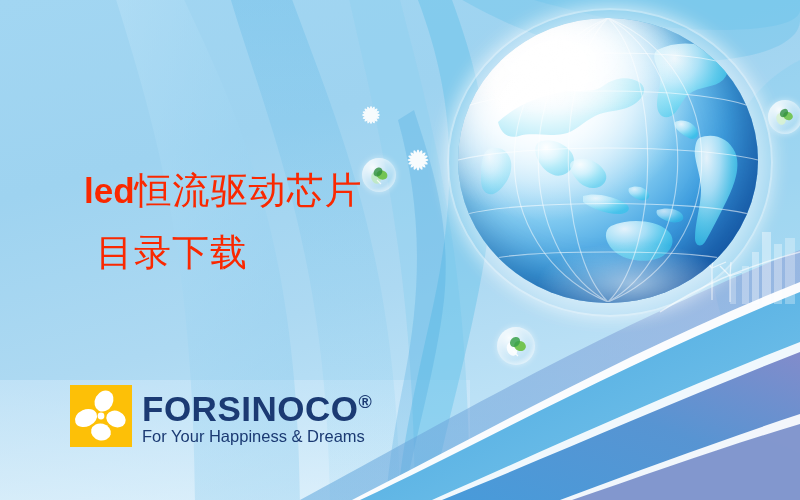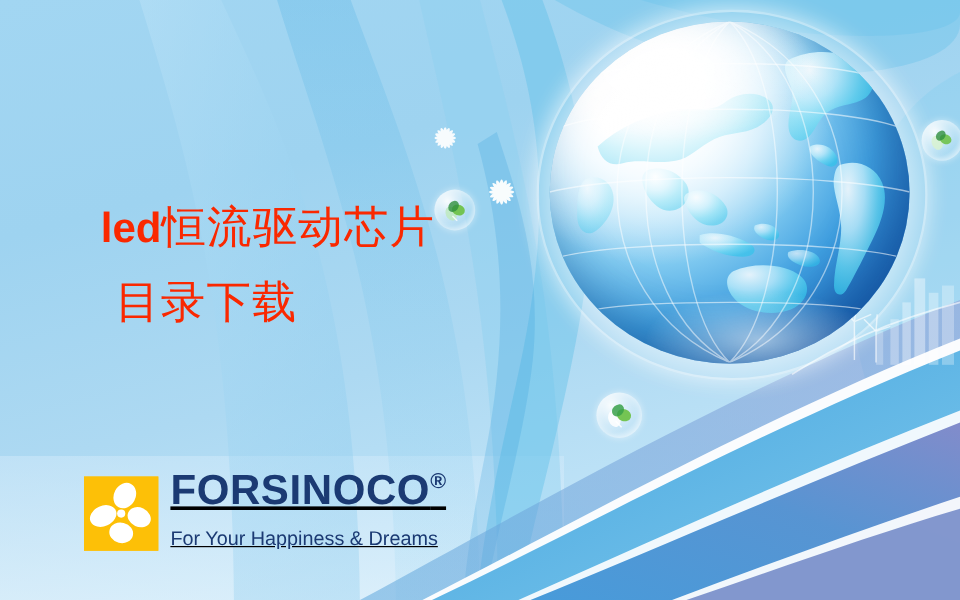--- a/index.html
+++ b/index.html
@@ -57,34 +57,34 @@
     white-space:nowrap;
     letter-spacing:1px;
   }
   .headline .l2{display:block;margin-left:12px;}
   .headline .led{
     font-family:"Liberation Sans", sans-serif;
     font-weight:bold;font-size:35px;letter-spacing:0;
   }
 
   
-  .logo{position:absolute;left:70px;top:385px;display:flex;align-items:flex-end;text-decoration:underline;}
+  .logo{position:absolute;left:70px;top:385px;display:flex;align-items:center;}
   .logo-mark{
     width:62px;height:62px;background:#FDC007;flex:0 0 auto;
     display:block;
   }
   .logo-text{margin-left:10px;margin-top:-2px;}
   .logo-name{
     color:#1b3a73;font-weight:bold;font-size:35px;line-height:36px;
     letter-spacing:.5px;white-space:nowrap;
     font-family:"Liberation Sans", sans-serif;
   }
   .logo-name .reg{font-size:18px;vertical-align:super;letter-spacing:0;}
   .logo-tag{
-    color:#1b3a73;font-size:16.5px;line-height:20px;white-space:nowrap;margin-top:12px;
+    color:#1b3a73;font-size:16.5px;line-height:20px;white-space:nowrap;margin-top:0;
     font-family:"Liberation Sans", sans-serif;
   }
 </style>
 </head>
 <body>
 
 <div class="stage">
 
   <svg class="bg-svg" viewBox="0 0 800 500" preserveAspectRatio="none">
     <defs>

